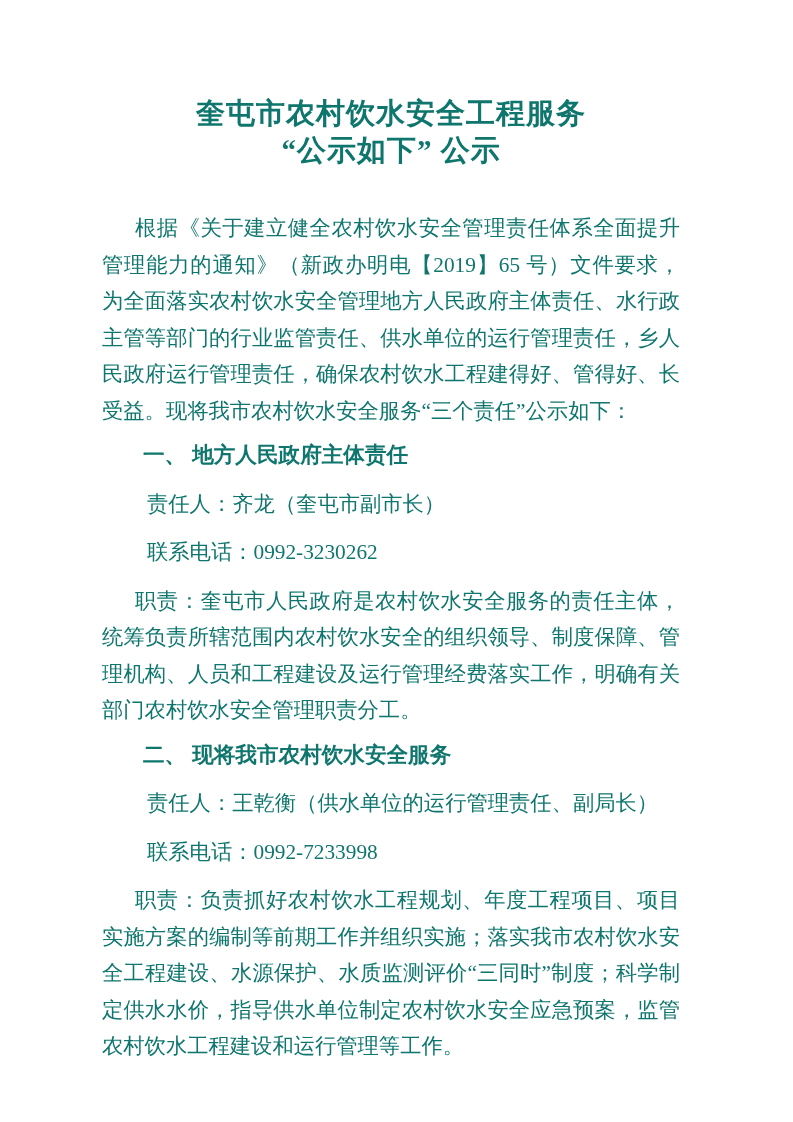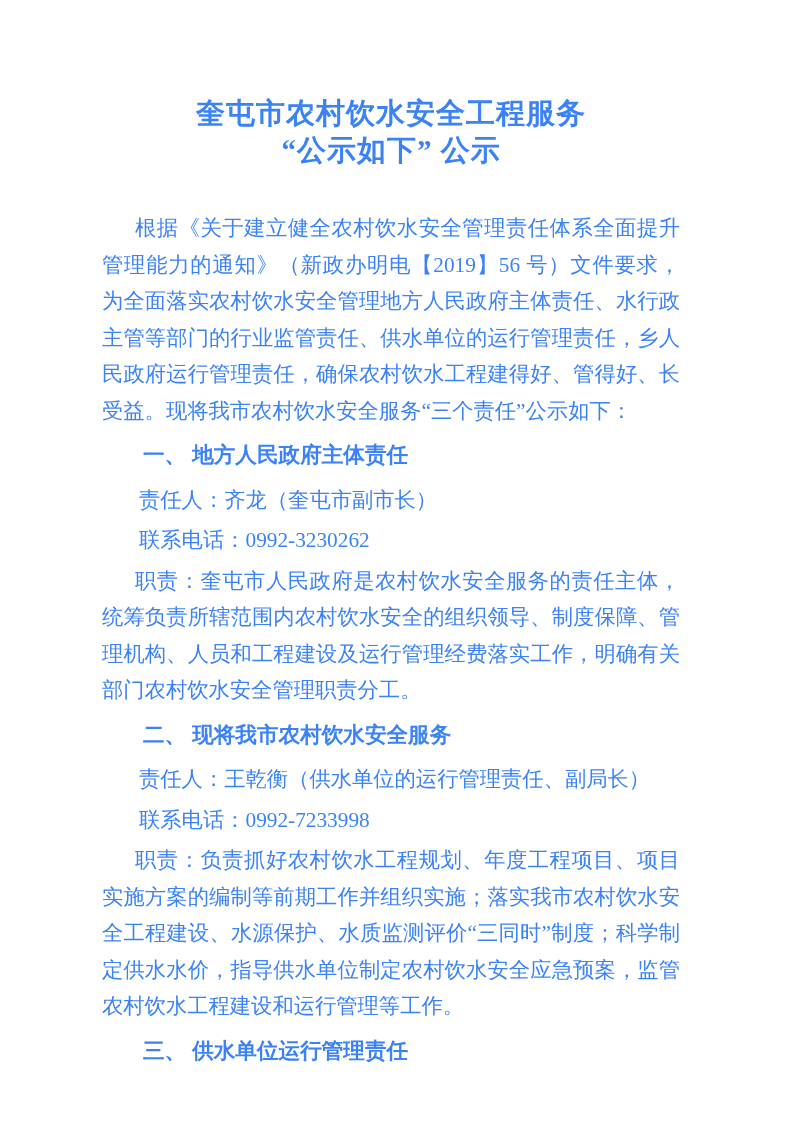--- a/index.html
+++ b/index.html
@@ -5,21 +5,21 @@
   html, body {
     margin: 0;
     padding: 0;
     background: #ffffff;
   }
   .page {
     position: relative;
     width: 697px;
     height: 1122px;
     background: #ffffff;
-    color: #3b82f6;
+    color: #0f766e;
     overflow: hidden;
     font-family: "Liberation Serif", serif;
   }
   .title {
     position: absolute;
     top: 95px;
     left: 102px;
     width: 578px;
     margin: 0;
     text-align: center;
@@ -41,21 +41,21 @@
     font-size: 21.3px;
     line-height: 36.5px;
     text-align: justify;
     text-justify: inter-character;
   }
   .para {
     margin: 0;
     text-indent: 33px;
   }
   .single-line {
-    margin: 4px;
+    margin: 12px;
     text-indent: 33px;
     text-align: left;
     white-space: nowrap;
   }
   .heading {
     margin: 8px;
     text-indent: 33px;
     font-size: 21.6px;
     line-height: 36.5px;
     font-weight: 700;
@@ -69,35 +69,34 @@
 
 <div class="page">
 
   <h1 class="title">
     <span class="title-line">奎屯市农村饮水安全工程服务</span>
     <span class="title-line">“公示如下” 公示</span>
   </h1>
 
   <div class="doc-body">
 
-    <p class="para">根据《关于建立健全农村饮水安全管理责任体系全面提升管理能力的通知》（新政办明电【2019】56 号）文件要求，为全面落实农村饮水安全管理地方人民政府主体责任、水行政主管等部门的行业监管责任、供水单位的运行管理责任，乡人民政府运行管理责任，确保农村饮水工程建得好、管得好、长受益。现将我市农村饮水安全服务“三个责任”公示如下：</p>
+    <p class="para">根据《关于建立健全农村饮水安全管理责任体系全面提升管理能力的通知》（新政办明电【2019】65 号）文件要求，为全面落实农村饮水安全管理地方人民政府主体责任、水行政主管等部门的行业监管责任、供水单位的运行管理责任，乡人民政府运行管理责任，确保农村饮水工程建得好、管得好、长受益。现将我市农村饮水安全服务“三个责任”公示如下：</p>
 
     <h2 class="heading">一、 地方人民政府主体责任</h2>
 
     <p class="single-line">责任人：齐龙（奎屯市副市长）</p>
 
     <p class="single-line">联系电话：0992-3230262</p>
 
     <p class="para">职责：奎屯市人民政府是农村饮水安全服务的责任主体，统筹负责所辖范围内农村饮水安全的组织领导、制度保障、管理机构、人员和工程建设及运行管理经费落实工作，明确有关部门农村饮水安全管理职责分工。</p>
 
     <h2 class="heading">二、 现将我市农村饮水安全服务</h2>
 
     <p class="single-line">责任人：王乾衡（供水单位的运行管理责任、副局长）</p>
 
     <p class="single-line">联系电话：0992-7233998</p>
 
     <p class="para">职责：负责抓好农村饮水工程规划、年度工程项目、项目实施方案的编制等前期工作并组织实施；落实我市农村饮水安全工程建设、水源保护、水质监测评价“三同时”制度；科学制定供水水价，指导供水单位制定农村饮水安全应急预案，监管农村饮水工程建设和运行管理等工作。</p>
 
-    <h2 class="heading">三、 供水单位运行管理责任</h2>
 
   </div>
 
 </div>
 
 </body></html>

